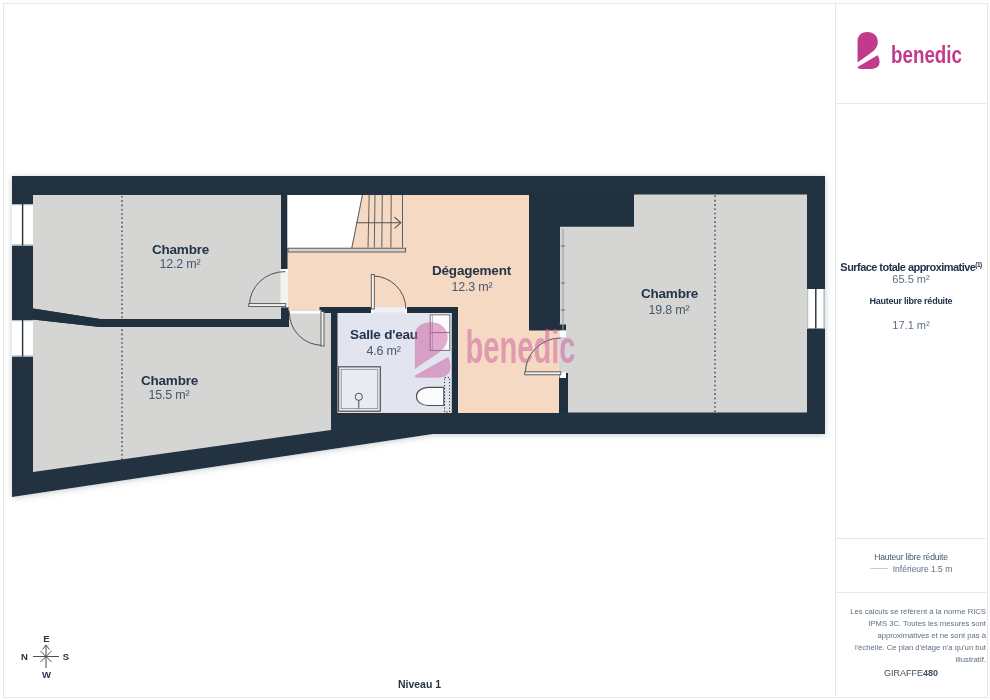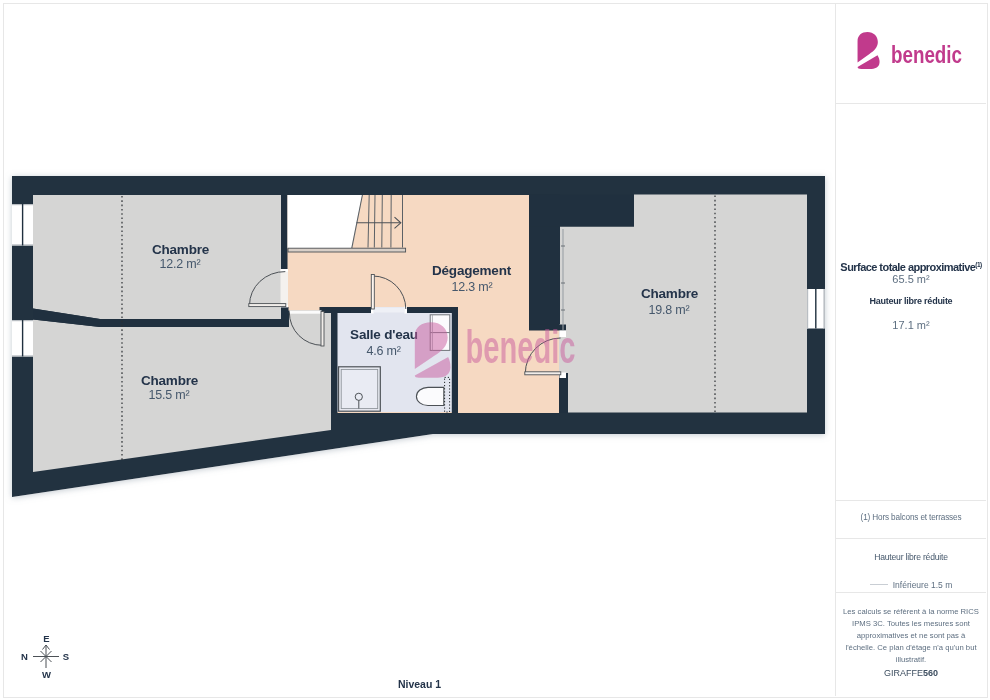--- a/index.html
+++ b/index.html
@@ -213,27 +213,24 @@
     </svg>
   </div>
 
   <div class="abs" style="left:0;top:258px;width:150px;text-align:center;color:#24344a;">
     <div style="font-size:11px;font-weight:bold;letter-spacing:-0.55px;">Surface totale approximative<span style="font-size:6.5px;vertical-align:4px;">(1)</span></div>
     <div style="font-size:11px;color:#5e6f81;">65.5 m²</div>
     <div style="font-size:9px;font-weight:bold;letter-spacing:-0.25px;margin-top:11px;">Hauteur libre réduite</div>
     <div style="font-size:11px;color:#5e6f81;margin-top:13px;">17.1 m²</div>
   </div>
 
-  <div class="abs" style="left:0;top:497px;width:150px;border-top:1px solid #e7e7e7;">
-    <div style="font-size:8.2px;letter-spacing:-0.15px;color:#5e6f81;text-align:center;margin-top:12px;">(1) Hors balcons et terrasses</div>
-  </div>
 
   <div class="abs" style="left:0;top:535px;width:150px;border-top:1px solid #e7e7e7;">
     <div style="font-size:8.6px;letter-spacing:-0.2px;color:#46586c;text-align:center;margin-top:13px;">Hauteur libre réduite</div>
-    <div style="font-size:8.5px;color:#5e6f81;text-align:center;margin-top:18px;"><span style="display:inline-block;width:18px;height:1px;background:#c9ced4;vertical-align:3px;margin-right:5px;"></span>Inférieure 1.5 m</div>
+    <div style="font-size:8.5px;color:#5e6f81;text-align:center;margin-top:2px;"><span style="display:inline-block;width:18px;height:1px;background:#c9ced4;vertical-align:3px;margin-right:5px;"></span>Inférieure 1.5 m</div>
   </div>
 
   <div class="abs" style="left:0;top:589px;width:150px;border-top:1px solid #e7e7e7;">
-    <div style="font-size:7.7px;color:#5e6f81;text-align:center;line-height:12.1px;margin:13px 0 0 0;white-space:nowrap;">Les calculs se réfèrent à la norme RICS<br>IPMS 3C. Toutes les mesures sont<br>approximatives et ne sont pas à<br>l'échelle. Ce plan d'étage n'a qu'un but<br>illustratif.</div>
-
-    <div style="font-size:9px;color:#3d4e60;text-align:center;margin-top:2px;">GIRAFFE<b>560</b></div>
+    <div style="font-size:7.7px;color:#5e6f81;text-align:right;line-height:12.1px;margin:13px 0 0 0;white-space:nowrap;">Les calculs se réfèrent à la norme RICS<br>IPMS 3C. Toutes les mesures sont<br>approximatives et ne sont pas à<br>l'échelle. Ce plan d'étage n'a qu'un but<br>illustratif.</div>
+
+    <div style="font-size:9px;color:#3d4e60;text-align:center;margin-top:2px;">GIRAFFE<b>480</b></div>
   </div>
 </div>
 
 </body></html>

